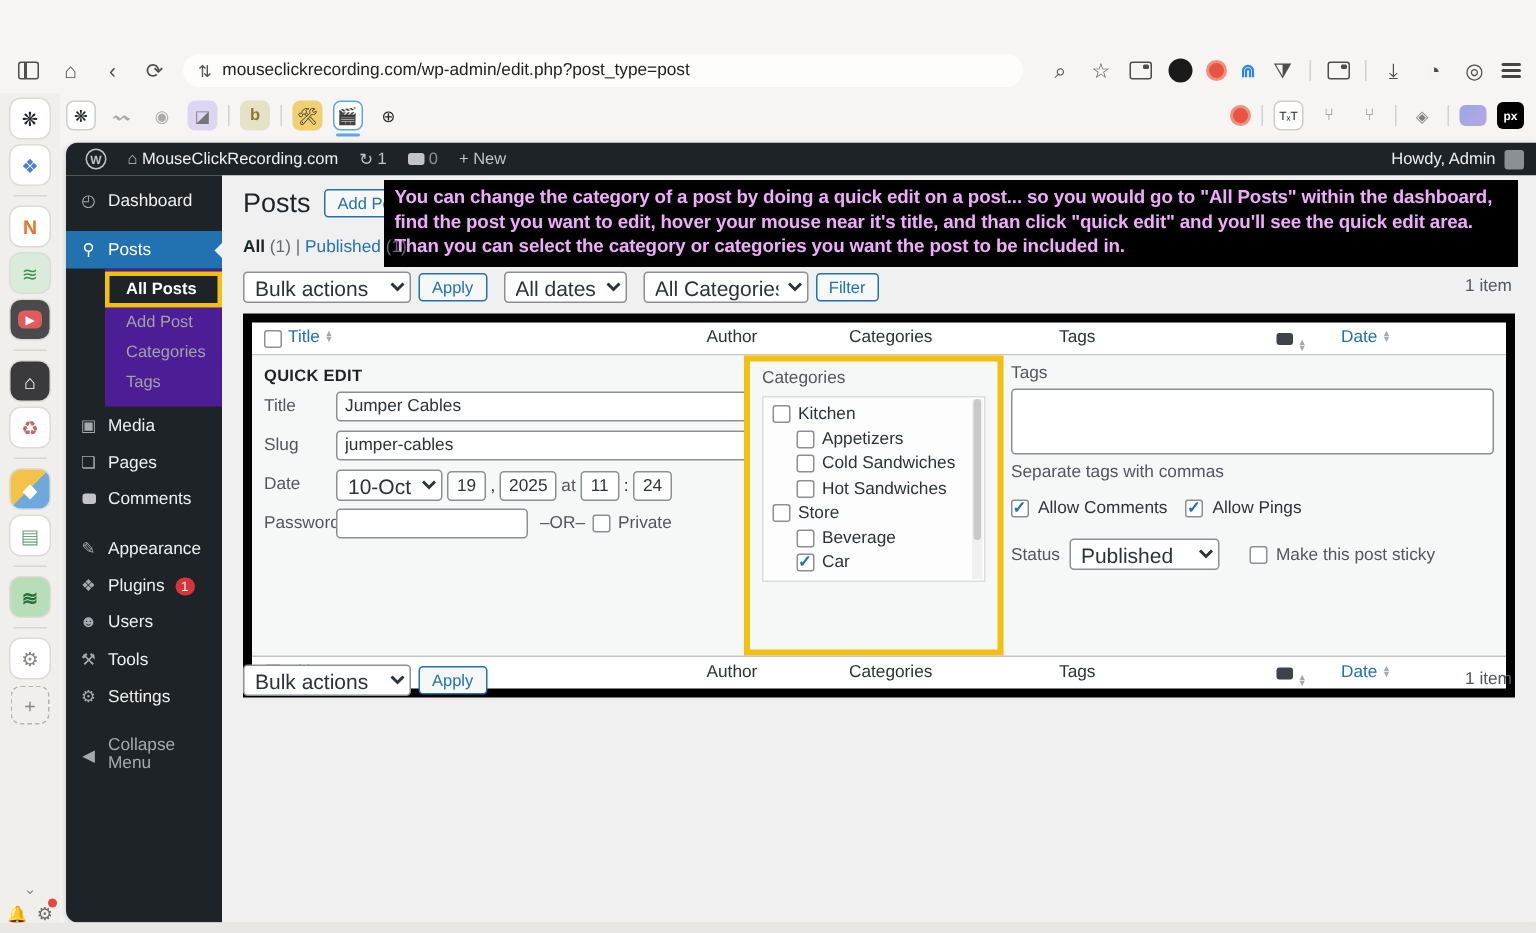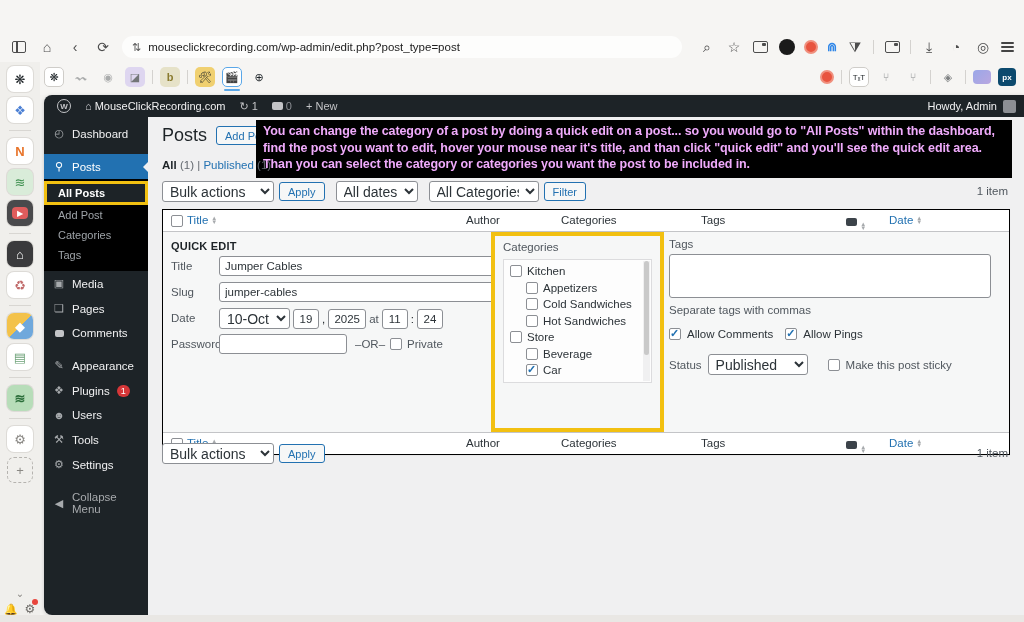--- a/index.html
+++ b/index.html
@@ -25,21 +25,21 @@
   .panelx { width:15px; height:12px; border:1.5px solid #4d4d4d; border-radius:2px; position:relative; }
   .panelx::after{ content:""; position:absolute; right:1px; top:1px; width:4px; height:3px; background:#4d4d4d; border-radius:1px;}
 
   .bookmarks { position:absolute; left:0; top:62px; width:100%; height:30px; display:flex; align-items:center; padding:0 8px 0 44px; gap:7px; }
   .bk { width:20px; height:20px; display:flex; align-items:center; justify-content:center; border-radius:5px; font-size:11px; flex:0 0 auto; }
   .bk.boxed { border:1px solid #cfcdc9; background:#fff; }
   .bk.active { border:1.5px solid #5aa7e8; background:#fff; position:relative; }
   .bk.active::after { content:""; position:absolute; left:1px; right:1px; bottom:-5px; height:2.5px; background:#5aa7e8; border-radius:2px; }
   .bk.faded { opacity:.35; }
   .bk-right { margin-left:auto; display:flex; align-items:center; gap:7px; }
-  .px-ic { background:#0c4a6e; color:#fff; font-size:8px; font-weight:bold; border-radius:4px; width:18px; height:18px; display:flex; align-items:center; justify-content:center; }
+  .px-ic { background:#000000; color:#fff; font-size:8px; font-weight:bold; border-radius:4px; width:18px; height:18px; display:flex; align-items:center; justify-content:center; }
   .pill-purple { width:18px; height:14px; border-radius:4px; background:linear-gradient(135deg,#9aa7e8,#b9a7e0); }
 
   
   .dock { position:absolute; left:0; top:62px; width:40px; height:560px; background:#f0efec; display:flex; flex-direction:column; align-items:center; padding-top:4px; gap:5px; }
   .dk { width:26px; height:26px; border-radius:7px; display:flex; align-items:center; justify-content:center; font-size:13px; background:#fff; box-shadow:0 0 0 1px #dddbd7; flex:0 0 auto; }
   .dk-div { width:22px; height:1px; background:#d8d6d2; flex:0 0 auto; margin:2px 0; }
   .dk.dark { background:#3a3a3c; color:#fff; }
   .dk.red-inner { background:#4a4a4c; }
   .dk .yt { background:#e05c5c; color:#fff; border-radius:4px; font-size:8px; width:16px; height:12px; display:flex; align-items:center; justify-content:center; }
   .dk.green { background:#d9ecd9; color:#3d8f4e; }
@@ -64,21 +64,21 @@
   .bubble { width:11px; height:8px; background:#c3c4c7; border-radius:2px; position:relative; display:inline-block; }
   .bubble::after { content:""; position:absolute; left:2px; bottom:-3px; border:3px solid transparent; border-top-color:#c3c4c7; border-left-width:2px; border-right-width:2px; }
   .bubble.dark { background:#3c434a; } .bubble.dark::after{ border-top-color:#3c434a; }
 
   .wp-sidebar { position:absolute; left:0; top:22px; width:104px; bottom:0; background:#1d2327; color:#f0f0f1; font-size:11.5px; }
   .sb-item { display:flex; align-items:center; gap:7px; padding:6px 9px; color:#f0f0f1; position:relative; }
   .sb-item .ic { width:12px; text-align:center; color:#a7aaad; font-size:11px; flex:0 0 auto; }
   .sb-item.active { background:#2271b1; color:#fff; }
   .sb-item.active .ic { color:#fff; }
   .sb-item.active::after { content:""; position:absolute; right:-0px; top:50%; transform:translateY(-50%); border:5px solid transparent; border-right-color:#f0f0f1; }
-  .sb-sub { padding:2px 0 6px 0; background:#000000; }
+  .sb-sub { padding:2px 0 6px 0; background:#4c1d95;margin-left:26px; }
   .sb-sub-item { padding:4px 9px 4px 14px; color:#9ea3a8; font-size:11px; }
   .sb-sub-item.current { color:#fff; font-weight:bold; border:3px solid #F2C011; padding:3px 9px 3px 11px; background:#1d2327; }
   .badge-red { background:#d63638; color:#fff; border-radius:8px; font-size:9px; padding:0 4px; line-height:12px; }
   .sb-gap { height:8px; }
 
   .wp-content { position:absolute; left:104px; top:22px; right:0; bottom:0; background:#f0f0f1; }
 
   .page-title-row { position:absolute; left:14px; top:8px; display:flex; align-items:center; gap:9px; }
   .h1 { font-size:18px; font-weight:400; color:#1d2327; }
   .btn-outline { background:#f6f7f7; border:1px solid #2271b1; color:#2271b1; font-size:11px; padding:2.5px 8px; border-radius:3px; white-space:nowrap; }
@@ -87,21 +87,21 @@
   .views .count { color:#646970; font-weight:normal; }
   .views a { color:#2271b1; text-decoration:none; }
 
   .annotation { position:absolute; left:108px; top:3px; width:756px; background:#000; color:#f0abfc; font-weight:bold; font-size:12.5px; line-height:1.32; padding:3px 7px 5px; letter-spacing:-.1px; }
 
   .filter-row { position:absolute; left:14px; top:64px; display:flex; align-items:center; gap:5px; }
   select.wpsel { font-family:inherit; font-size:14px; height:21px; border:1px solid #8c8f94; border-radius:3px; background:#fff; color:#2c3338; padding:0 3px; }
   .item-count { position:absolute; right:16px; font-size:11.5px; color:#50575e; }
   .item-count.top { top:68px; } .item-count.bottom { top:330px; }
 
-  .table { position:absolute; left:14px; right:14px; top:92px; background:#fff; border:1px solid #000000; box-shadow:0 1px 1px rgba(0,0,0,.04); }
+  .table { position:absolute; left:14px; right:14px; top:92px; background:#fff; border:6px solid #000000; box-shadow:0 1px 1px rgba(0,0,0,.04); }
   .thead { position:relative; height:22px; border-bottom:1px solid #c3c4c7; font-size:11.5px; color:#2c3338; }
   .thead.bottom { border-bottom:none; border-top:1px solid #c3c4c7; }
   .th { position:absolute; top:4px; white-space:nowrap; }
   .th.sortable { color:#2271b1; display:flex; gap:3px; align-items:center; }
   .cb { appearance:none; -webkit-appearance:none; width:12px; height:12px; border:1px solid #8c8f94; border-radius:2px; background:#fff; position:relative; flex:0 0 auto; }
   .cb:checked::after { content:"✓"; position:absolute; left:0px; top:-2px; color:#2271b1; font-size:11px; font-weight:bold; }
   .sort { display:inline-flex; flex-direction:column; line-height:4px; font-size:6px; color:#a7aaad; }
   .col-cb { left:8px; top:5px; } .col-title { left:24px; } .col-author { left:303px; }
   .col-cats { left:398px; } .col-tags { left:538px; } .col-bubble { left:683px; top:6px; } .col-date { left:726px; }
 

